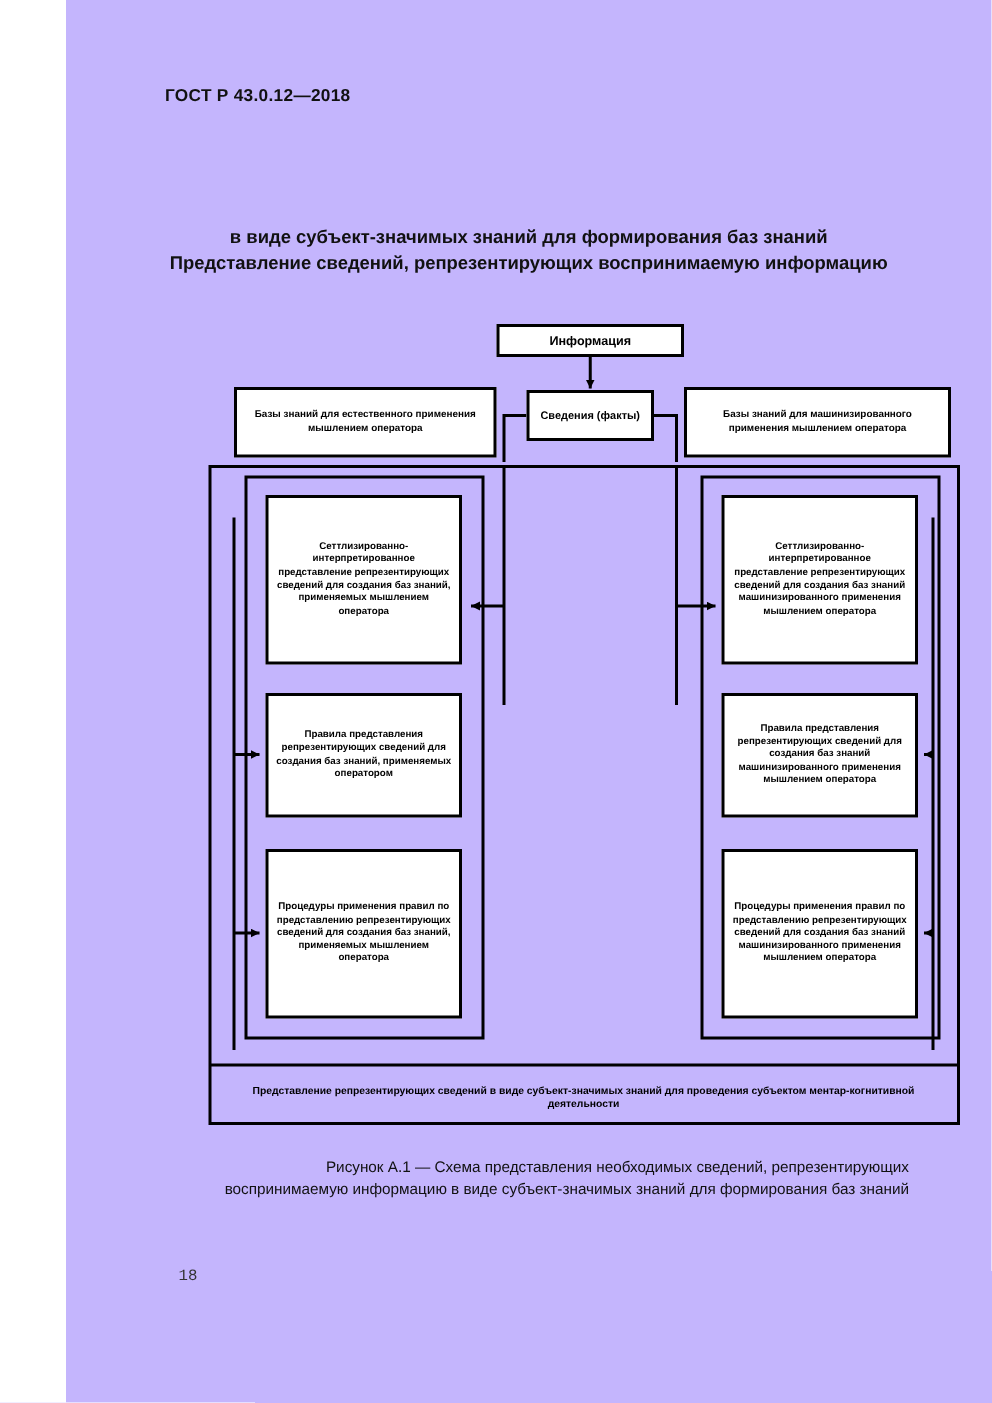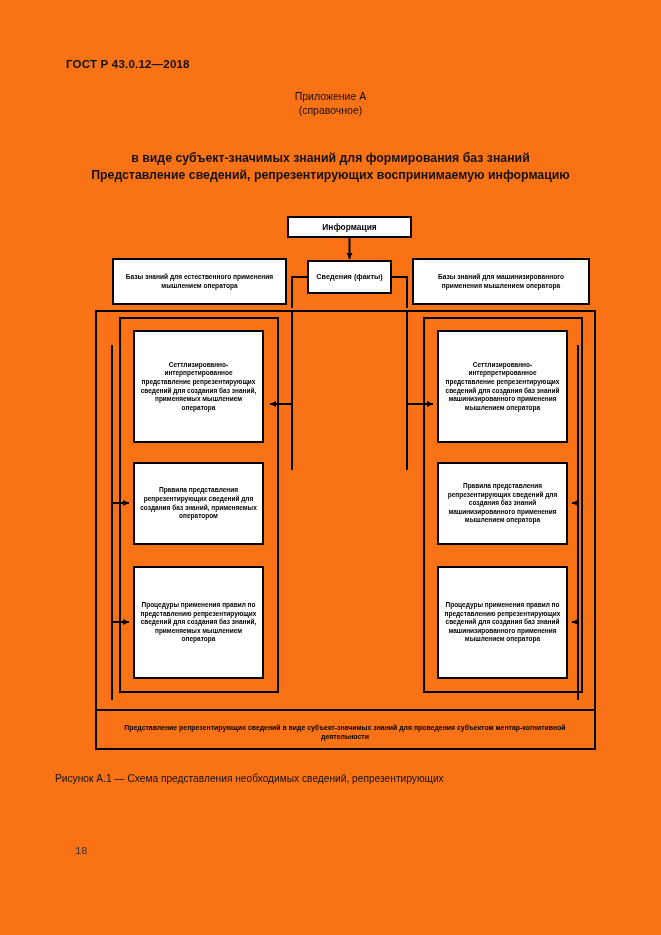--- a/index.html
+++ b/index.html
@@ -1,21 +1,21 @@
 <!DOCTYPE html>
 <html><head>
 <meta charset="utf-8">
 <style>
   html,body{margin:0;padding:0;background:#fff;}
   body{
     width:661px;height:935px;position:relative;
     font-family:"Liberation Sans","DejaVu Sans",sans-serif;
     color:#1a1a1a;overflow:hidden;
   }
-  .page{position:absolute;inset:0;background:#f97316;}
+  .page{position:absolute;inset:0;background:#c4b5fd;margin-left:44px;}
 
   
   .gost-header{
     position:absolute;left:66px;top:58px;
     font-size:11.5px;font-weight:bold;letter-spacing:.2px;color:#111;
   }
 
   
   .annex{
     position:absolute;left:0;right:0;top:89px;
@@ -58,40 +58,36 @@
   #r-box-3{left:437px;top:566px;width:131px;height:113px;font-size:6.5px;line-height:8.6px;}
 
   #summary-bar{
     left:99px;top:716px;width:492px;height:32px;
     font-size:6.9px;line-height:9.5px;border:none;background:transparent;
   }
 
   
   .fig-caption{
     position:absolute;left:55px;right:55px;top:772px;
-    text-align:left;font-size:10.2px;line-height:14.5px;color:#111;
+    text-align:right;font-size:10.2px;line-height:14.5px;color:#111;
   }
 
   
   .folio{
     position:absolute;left:75px;top:845px;
     font-size:10.5px;color:#333;font-family:Liberation Mono, monospace;
   }
 </style>
 </head>
 <body>
 
 <div class="page">
 
   <div class="gost-header">ГОСТ Р 43.0.12—2018</div>
 
-  <div class="annex">
-    <div>Приложение А</div>
-    <div>(справочное)</div>
-  </div>
 
   <div class="doc-title">
     <div>в виде субъект-значимых знаний для формирования баз знаний</div>
     <div>Представление сведений, репрезентирующих воспринимаемую информацию</div>
   </div>
 
   <div class="diagram">
 
     <svg width="661" height="935">
       <defs>
@@ -164,17 +160,18 @@
     </div>
 
     <div class="nodebox" id="summary-bar">
       <span>Представление репрезентирующих сведений в виде субъект-значимых знаний для проведения субъектом ментар-когнитивной деятельности</span>
     </div>
 
   </div>
 
   <div class="fig-caption">
     <div>Рисунок А.1 — Схема представления необходимых сведений, репрезентирующих</div>
+    <div>воспринимаемую информацию в виде субъект-значимых знаний для формирования баз знаний</div>
   </div>
 
   <div class="folio">18</div>
 
 </div>
 
 </body></html>

